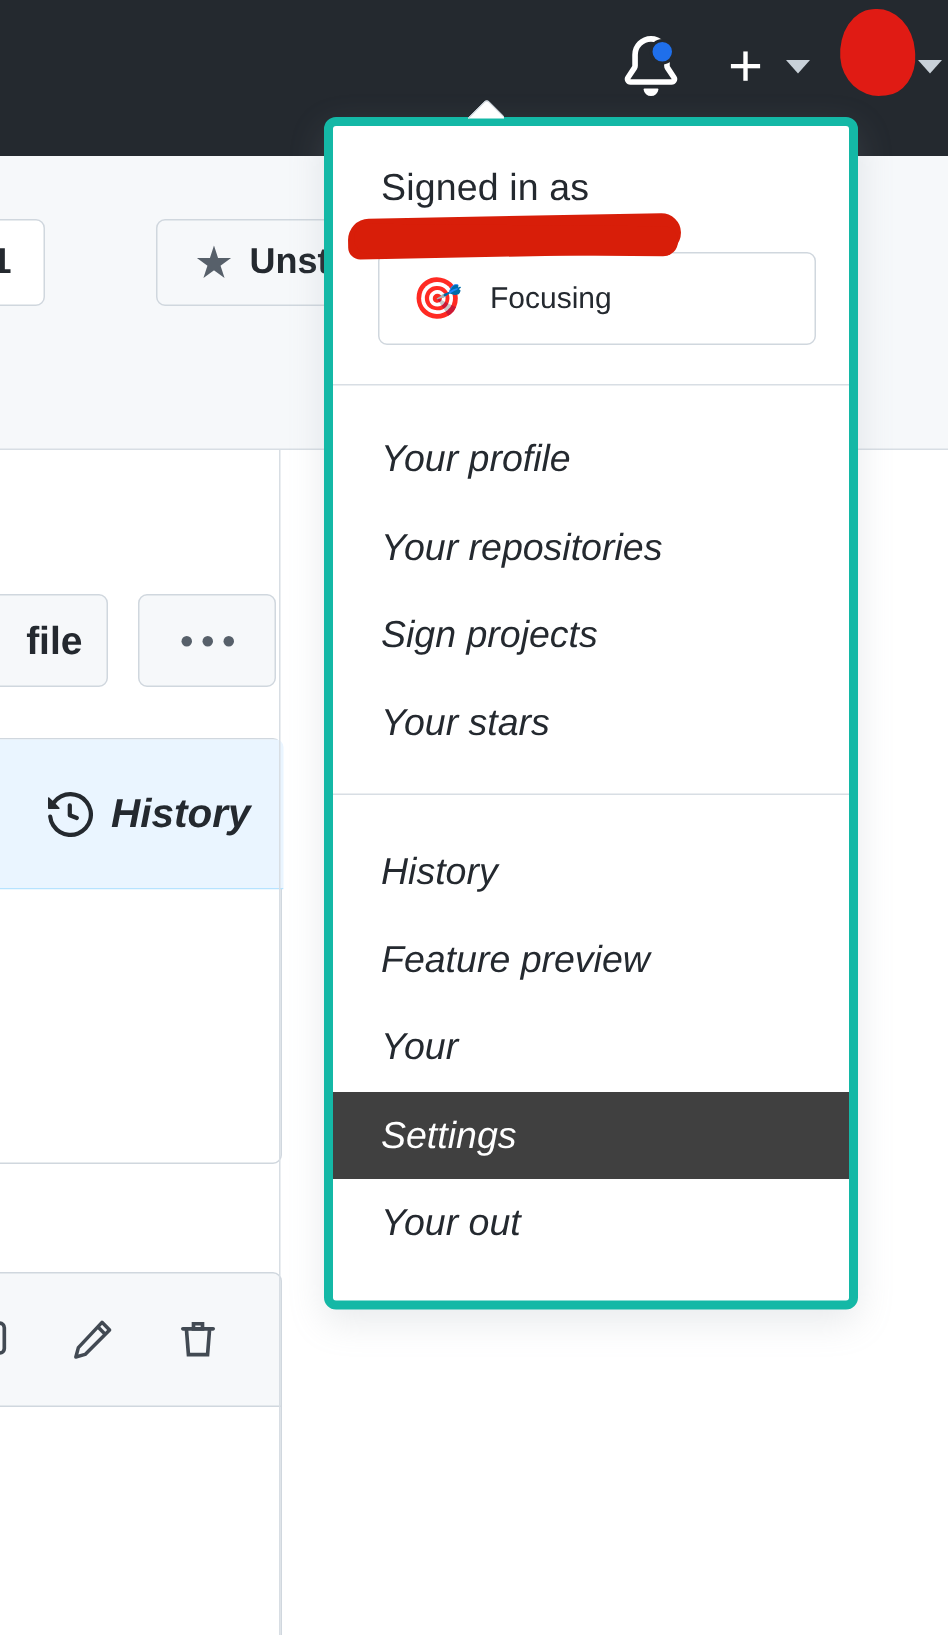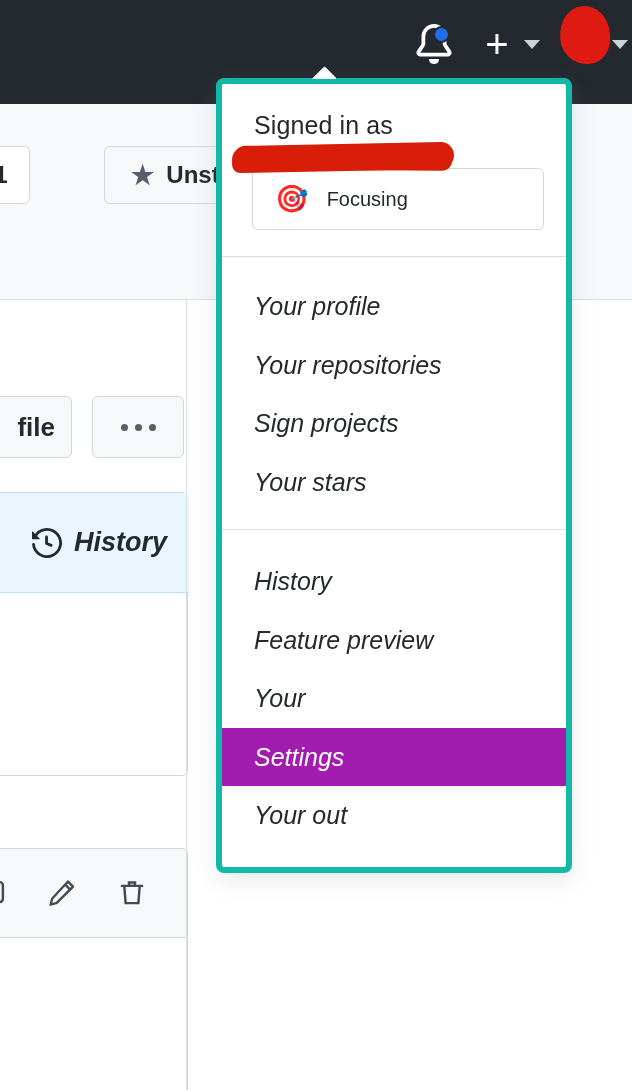--- a/index.html
+++ b/index.html
@@ -356,21 +356,21 @@
     width: 100%;
     padding: 13px 32px;
     font-size: 25px;
     color: #24292f;
     line-height: 1.3;
     text-decoration: none;
     white-space: nowrap;
     font-style: italic;
   }
   .dd-item.selected {
-    background: #a21caf;
+    background: #404040;
     color: #ffffff;
   }
 </style>
 </head>
 <body>
 
 <div id="root">
 
   <div class="page-body">
 

